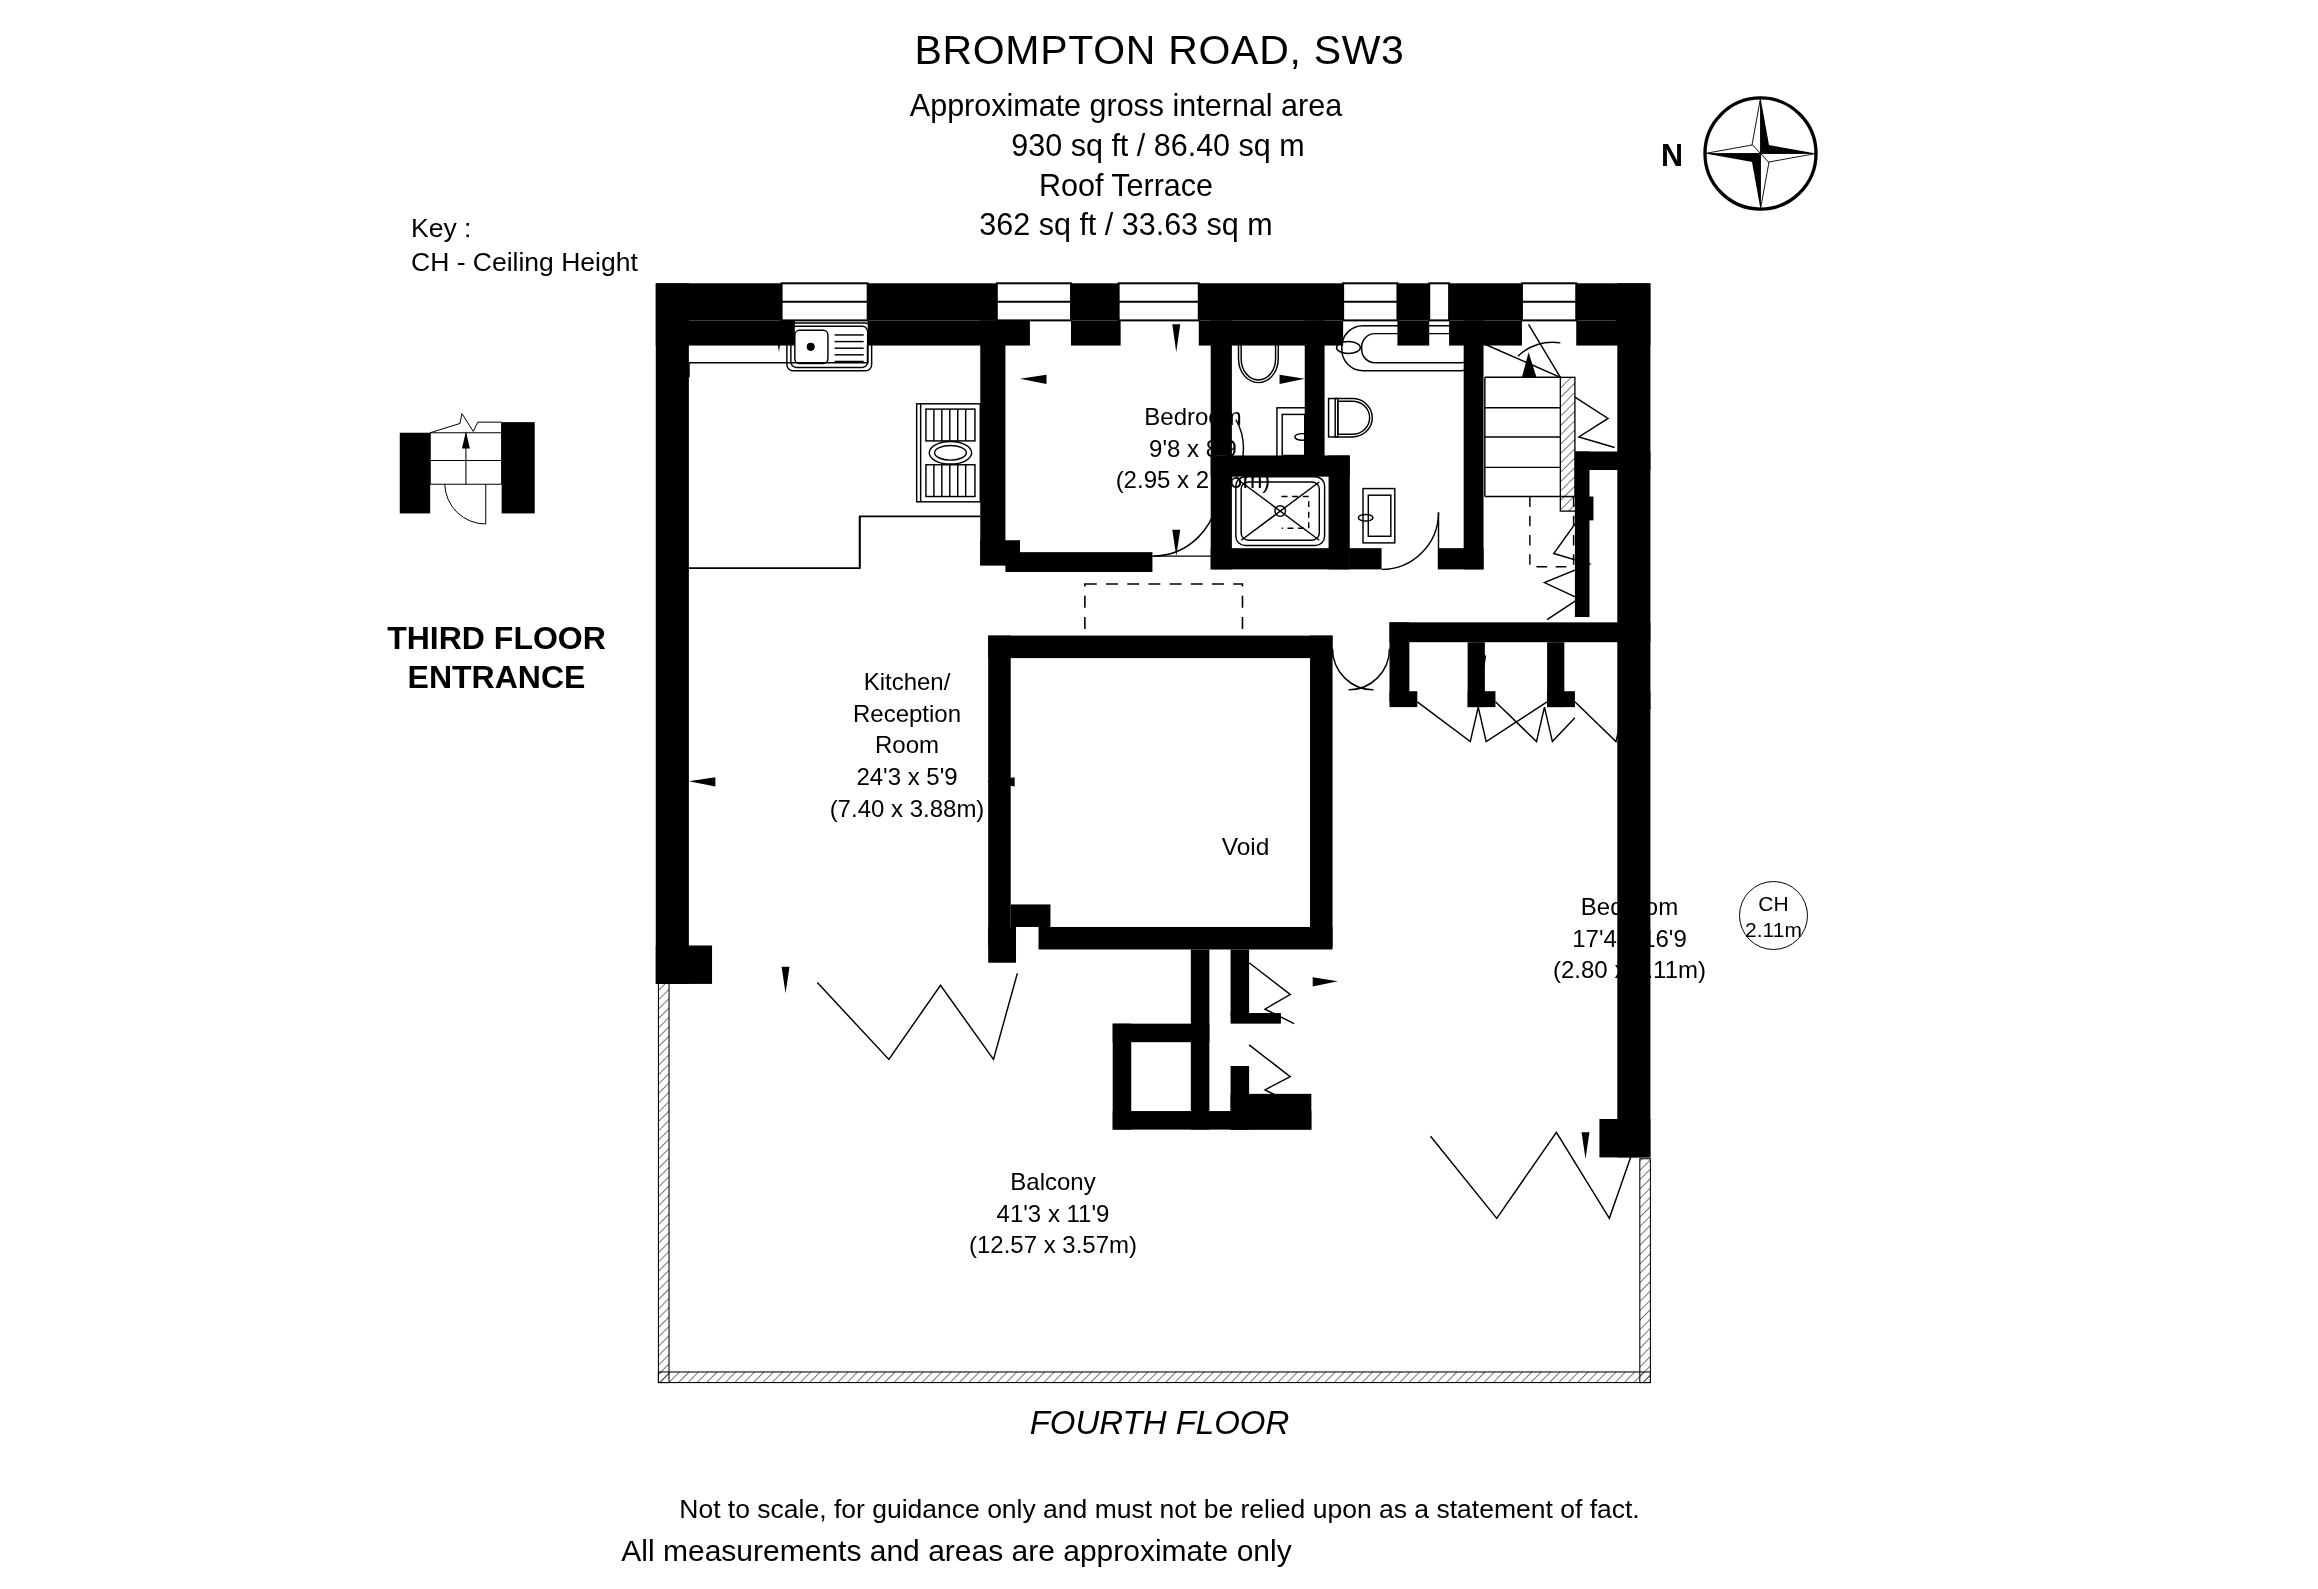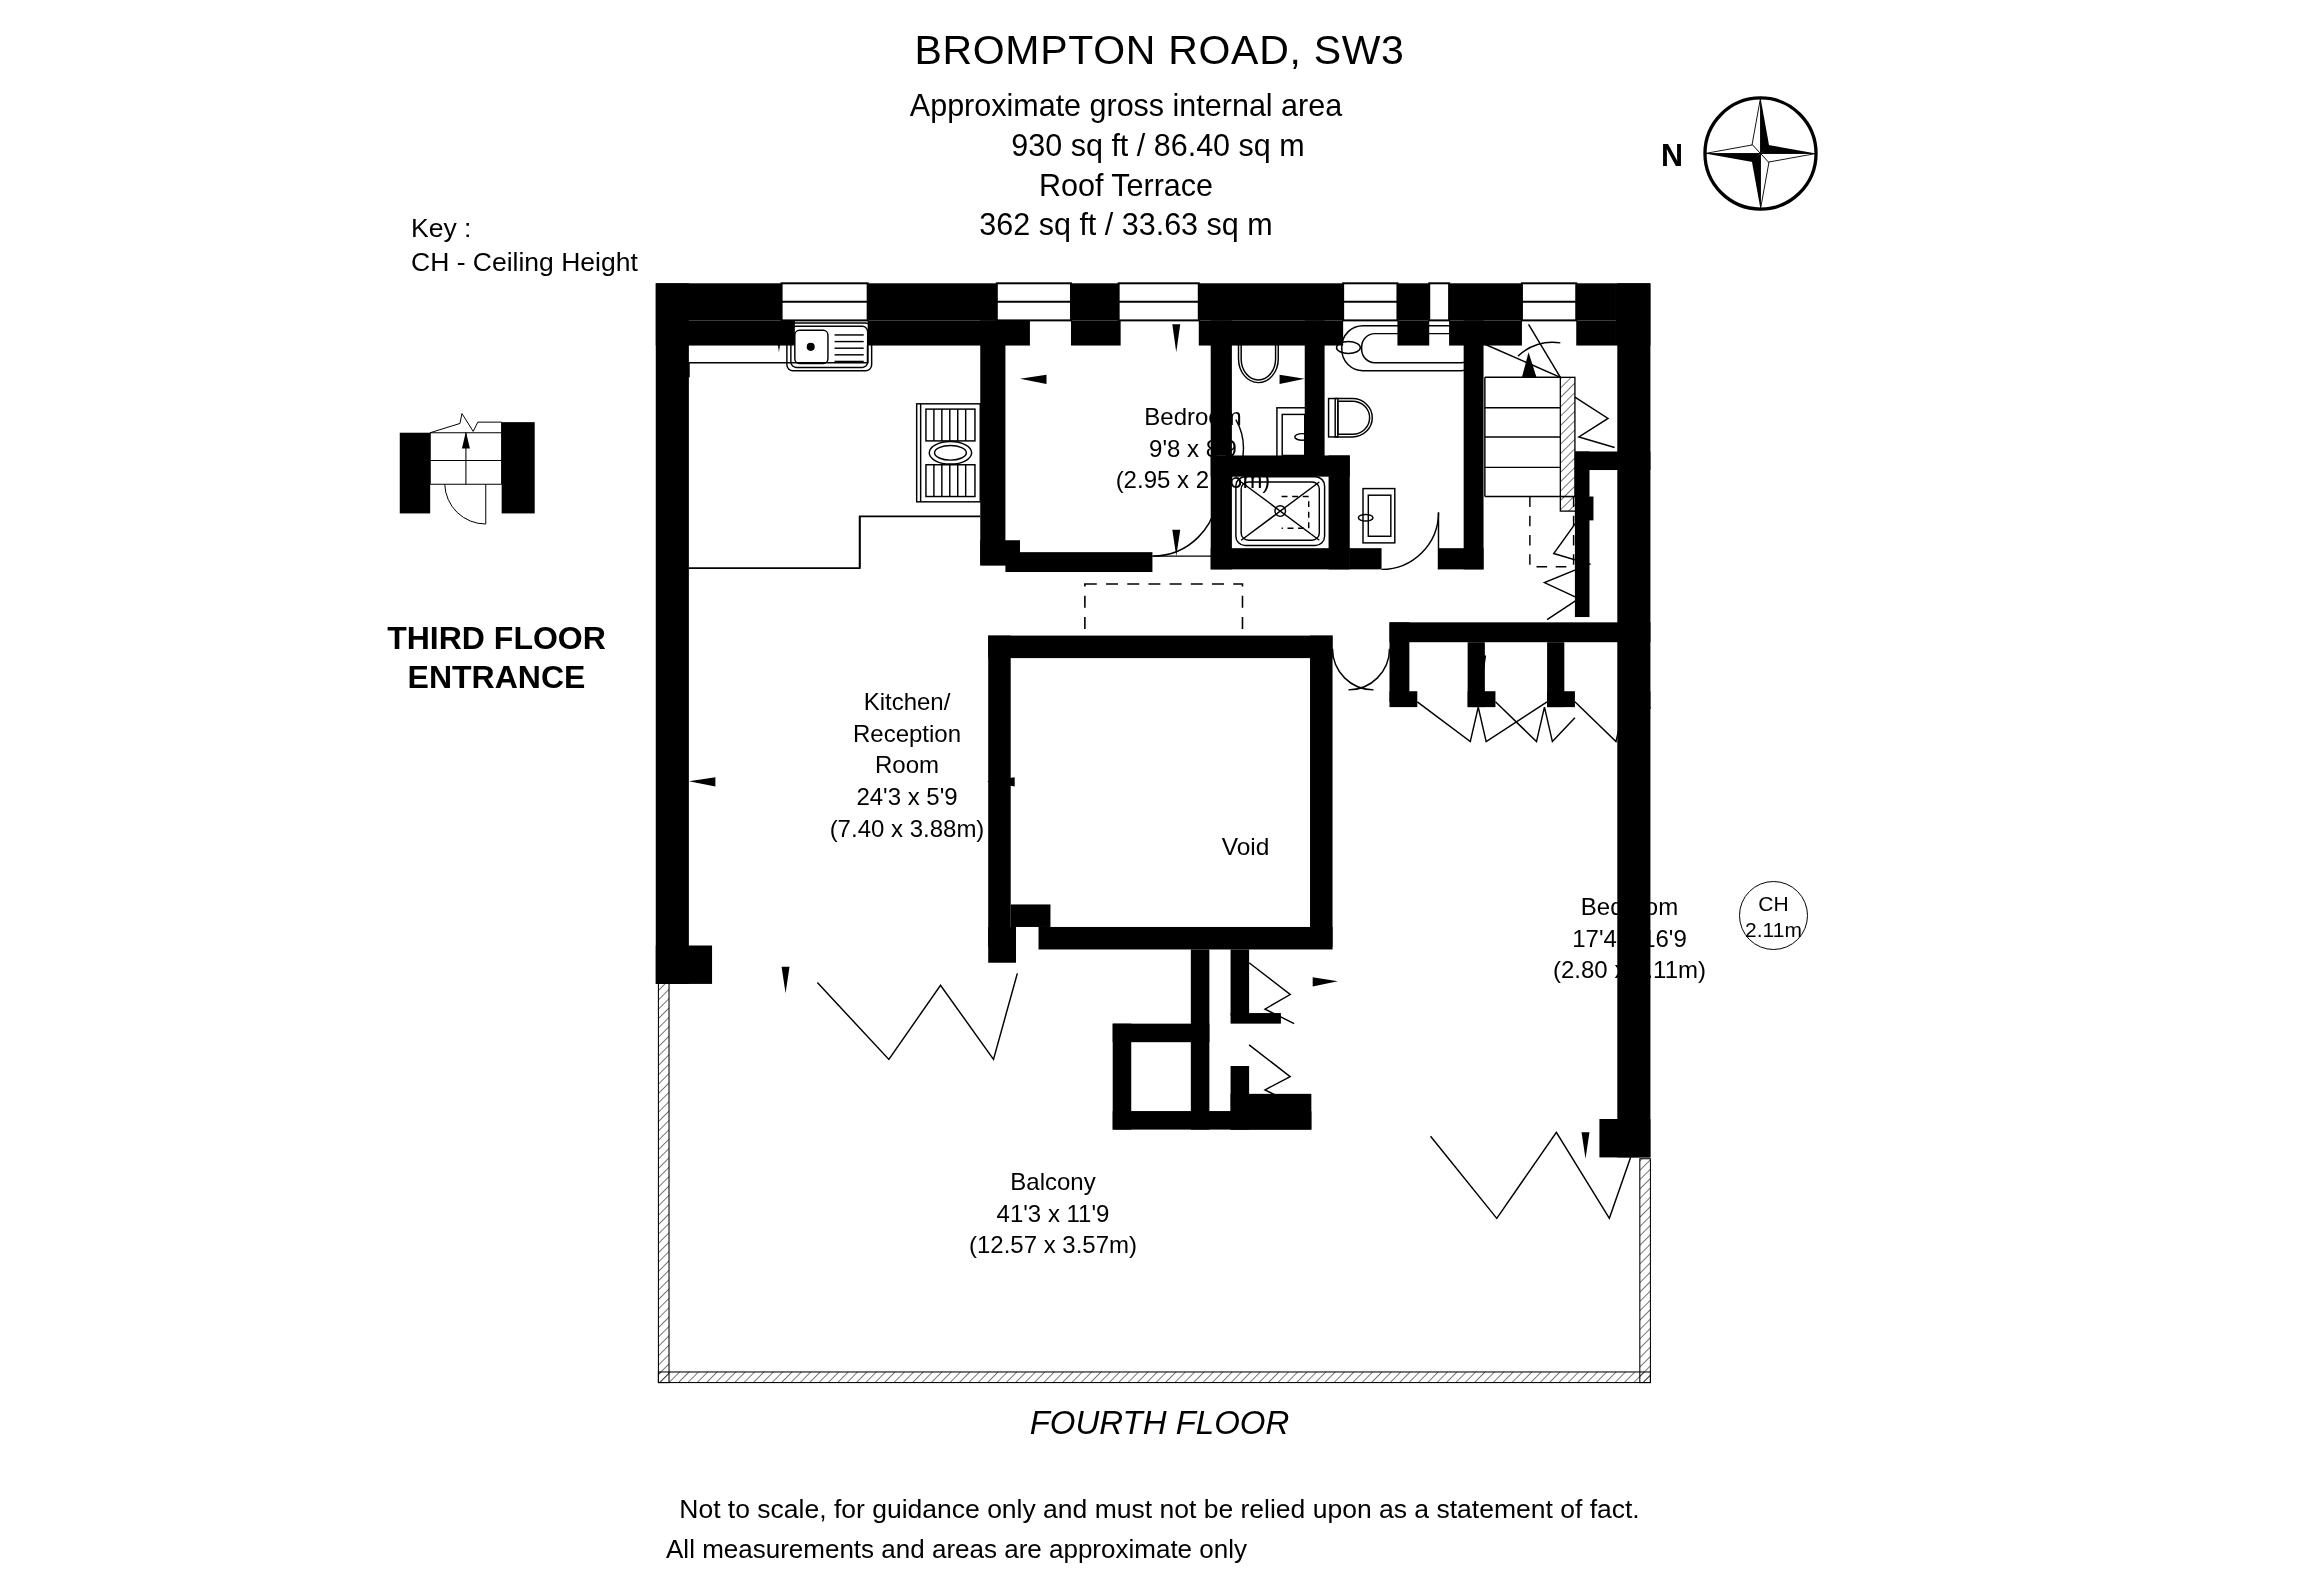--- a/index.html
+++ b/index.html
@@ -62,30 +62,30 @@
     font-style: italic;
   }
   #disclaimer1 {
     left: 0; top: 1494px; width: 2319px;
     text-align: center;
     font-size: 26.5px;
   }
   #disclaimer2 {
     left: 0; top: 1534px; width: 1913px;
     text-align: center;
-    font-size: 26px;
+    font-size: 30px;
   }
 
   .room-label {
     font-size: 24px;
     line-height: 1.32;
     text-align: center;
     white-space: nowrap;
   }
-  #lbl-kitchen { left: 768px; top: 666px; width: 278px; margin-top: 20px; }
+  #lbl-kitchen { left: 768px; top: 666px; width: 278px; }
   #lbl-bed1    { left: 1067px; top: 401px;  width: 252px; }
   #lbl-bed2    { left: 1517px; top: 891px; width: 225px; }
   #lbl-void    { left: 1146px; top: 831px; width: 199px; font-size: 24.5px;}
   #lbl-balcony { left: 934px; top: 1166px; width: 238px; }
   #lbl-ch {
     left: 1739px; top: 881px;
     width: 69px; height: 69px;
     border: 1.3px solid #000;
     border-radius: 50%;
     font-size: 21px;

